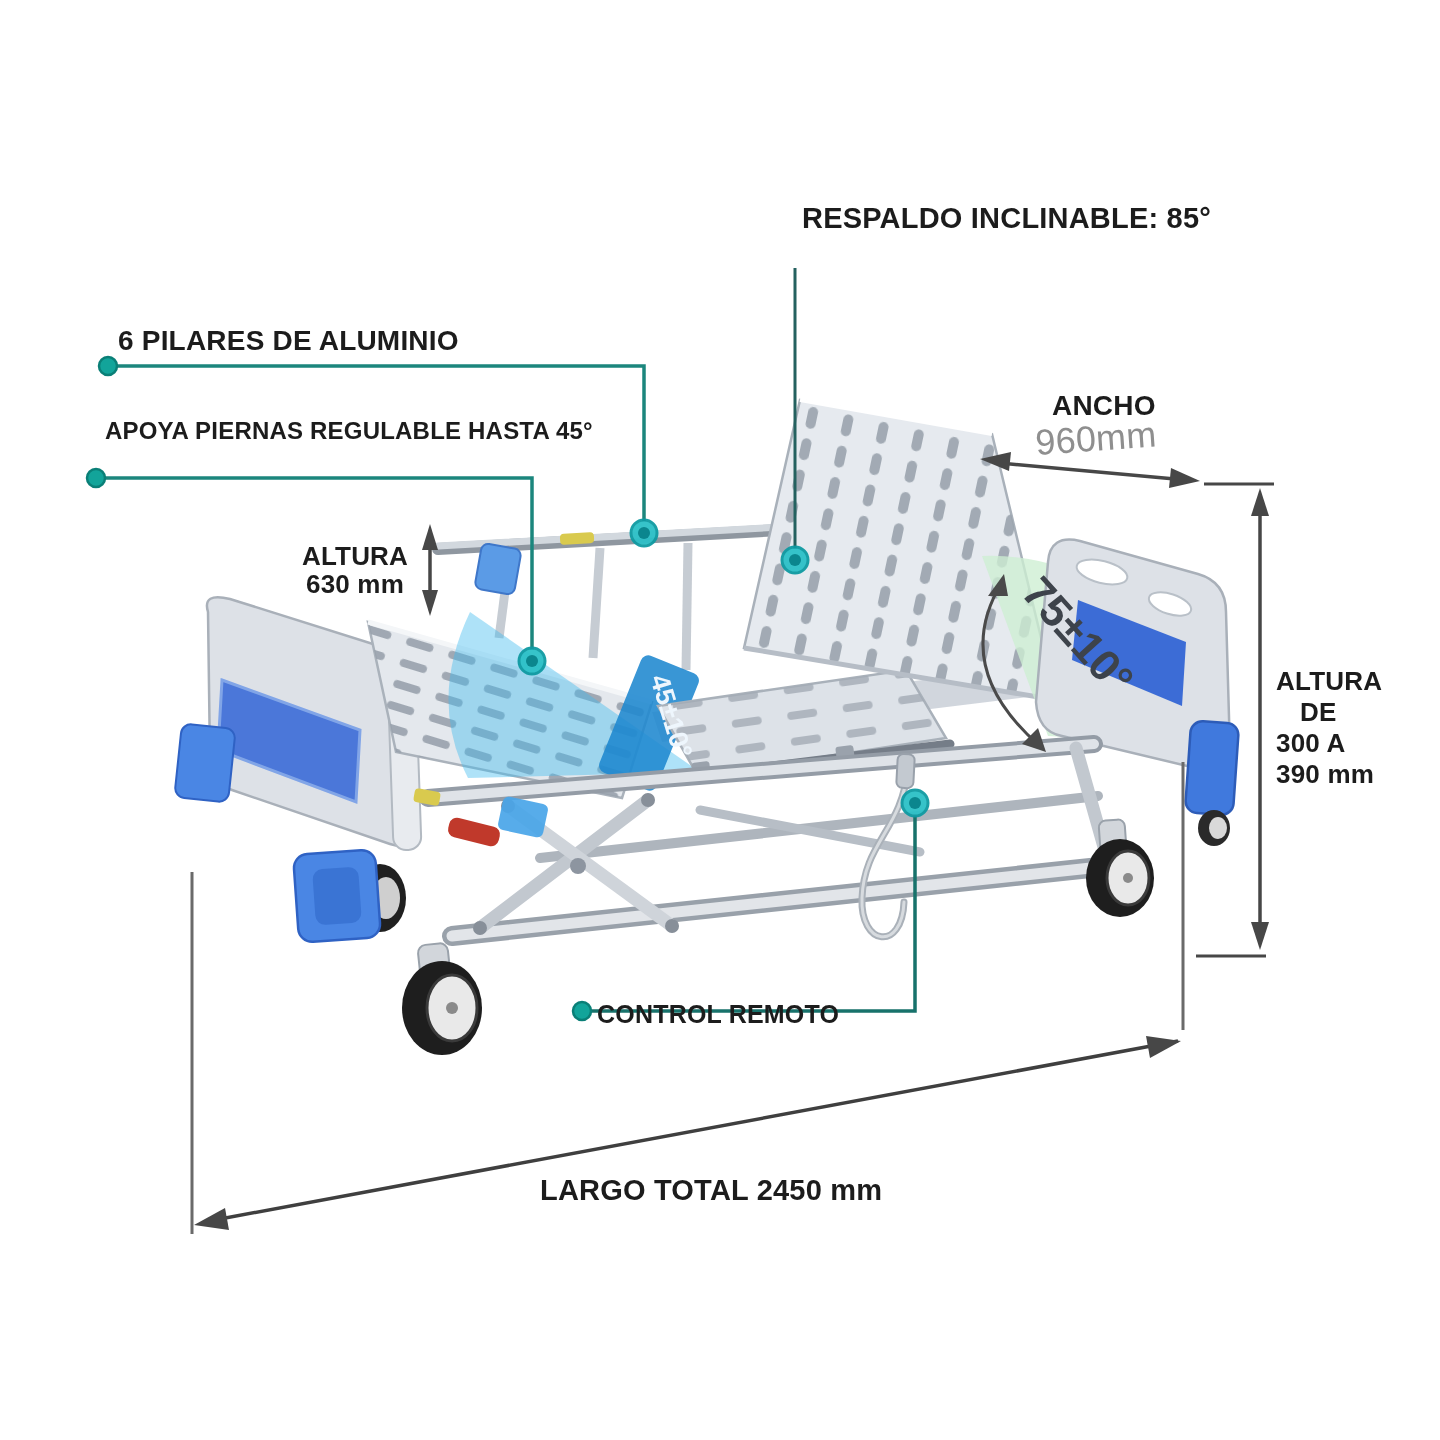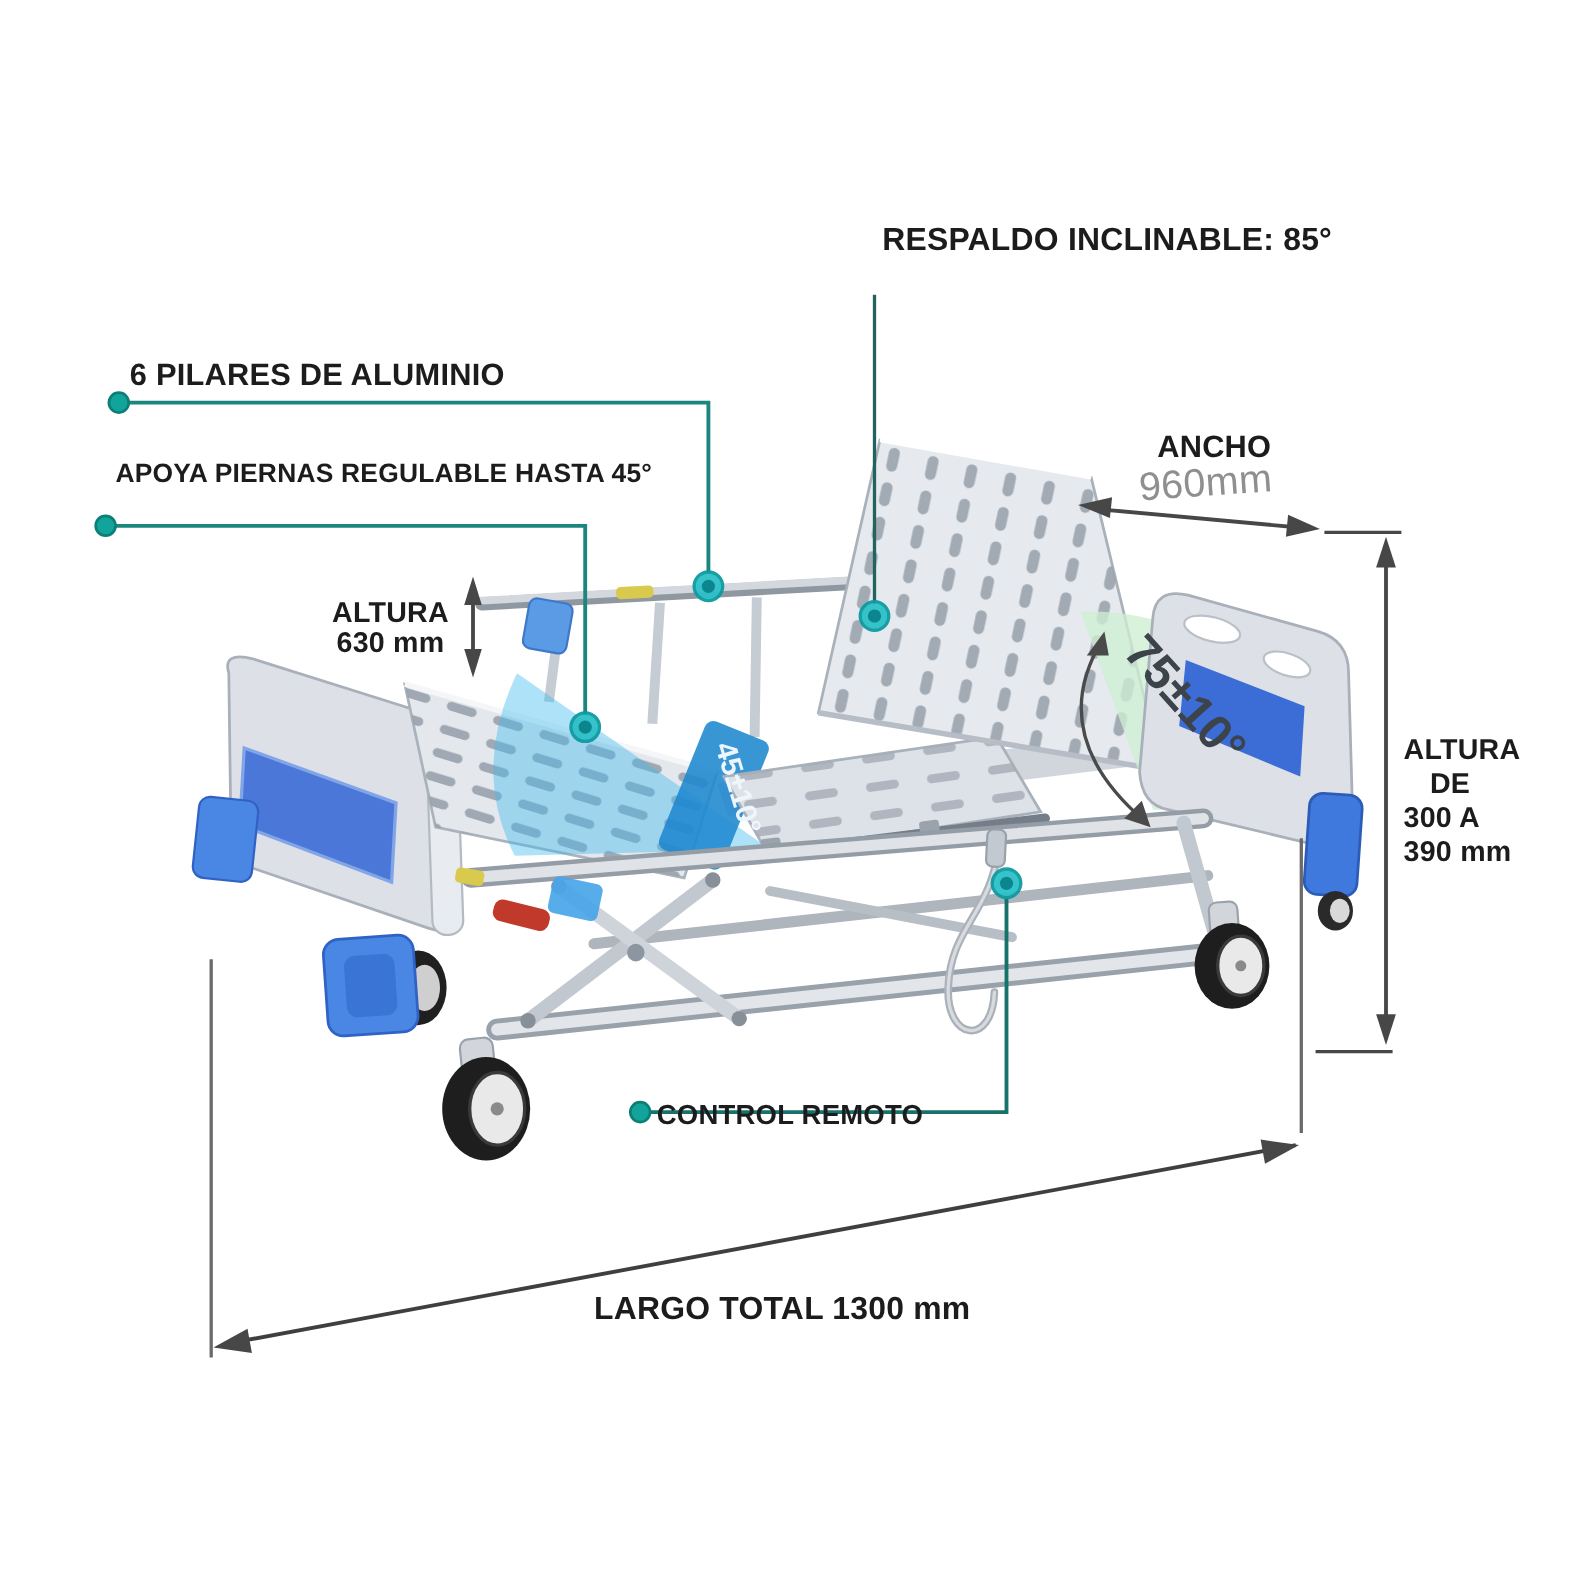--- a/index.html
+++ b/index.html
@@ -229,14 +229,14 @@
 
   <div class="lbl lbl-altura-cama">
     <div>ALTURA</div>
     <div class="ln2">DE</div>
     <div>300 A</div>
     <div>390 mm</div>
   </div>
 
   <div class="lbl lbl-control">CONTROL REMOTO</div>
 
-  <div class="lbl lbl-largo">LARGO TOTAL 1300 mm</div>
+  <div class="lbl lbl-largo">LARGO TOTAL 2450 mm</div>
 </div>
 
 </body></html>

